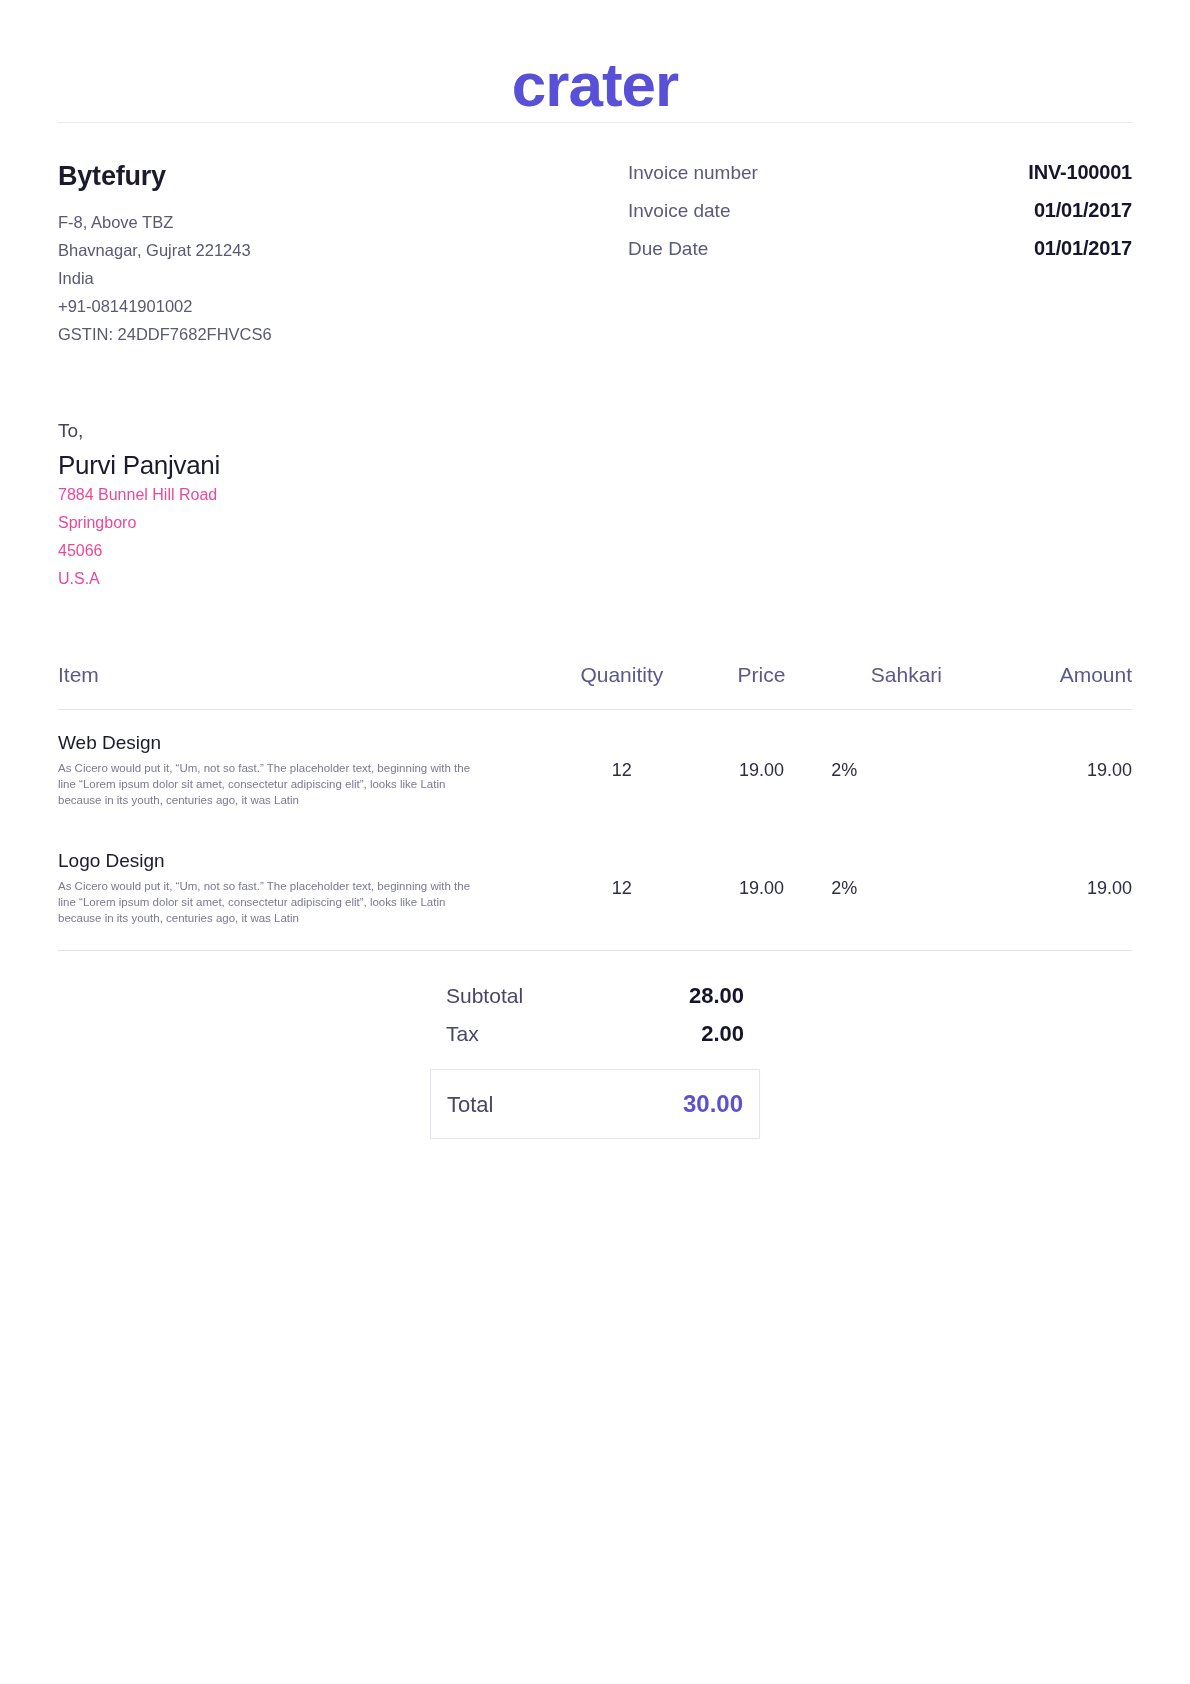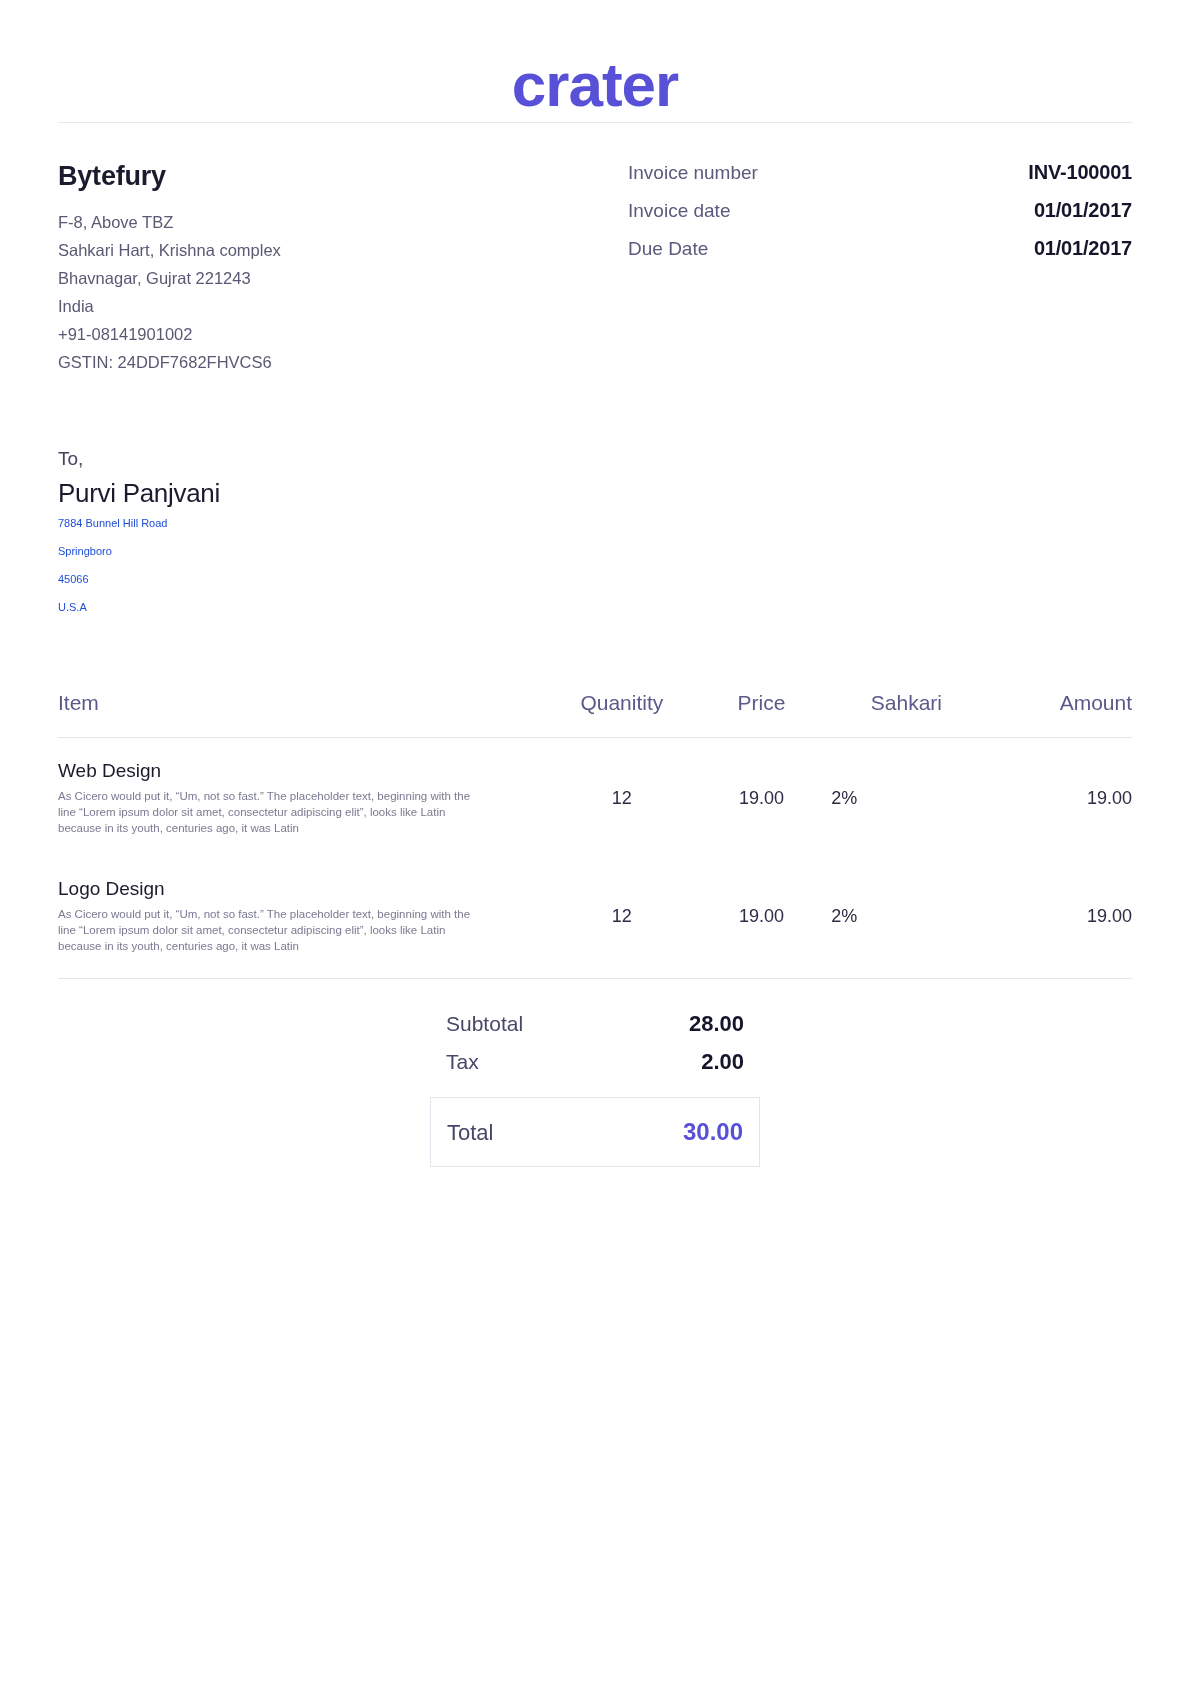--- a/index.html
+++ b/index.html
@@ -93,23 +93,23 @@
     font-size: 19px;
     color: #44445f;
     margin-bottom: 8px;
   }
   .billto-name {
     font-size: 26px;
     color: #1b1b2e;
     letter-spacing: -0.3px;
   }
   .billto-addr {
-    font-size: 11px;
+    font-size: 16px;
     line-height: 28px;
-    color: #1d4ed8;
+    color: #ec4899;
   }
 
   
   .table-wrap {
     padding: 70px 58px 0 58px;
   }
   table.items {
     width: 100%;
     border-collapse: collapse;
   }
@@ -191,21 +191,20 @@
   </div>
 
   <div class="top-rule"></div>
 
   <div class="header">
 
     <div class="company">
       <div class="company-name">Bytefury</div>
       <div class="company-addr">
         <div>F-8, Above TBZ</div>
-        <div>Sahkari Hart, Krishna complex</div>
         <div>Bhavnagar, Gujrat 221243</div>
         <div>India</div>
         <div>+91-08141901002</div>
         <div>GSTIN: 24DDF7682FHVCS6</div>
       </div>
     </div>
 
     <div class="meta">
       <div class="meta-row">
         <span class="meta-label">Invoice number</span>

